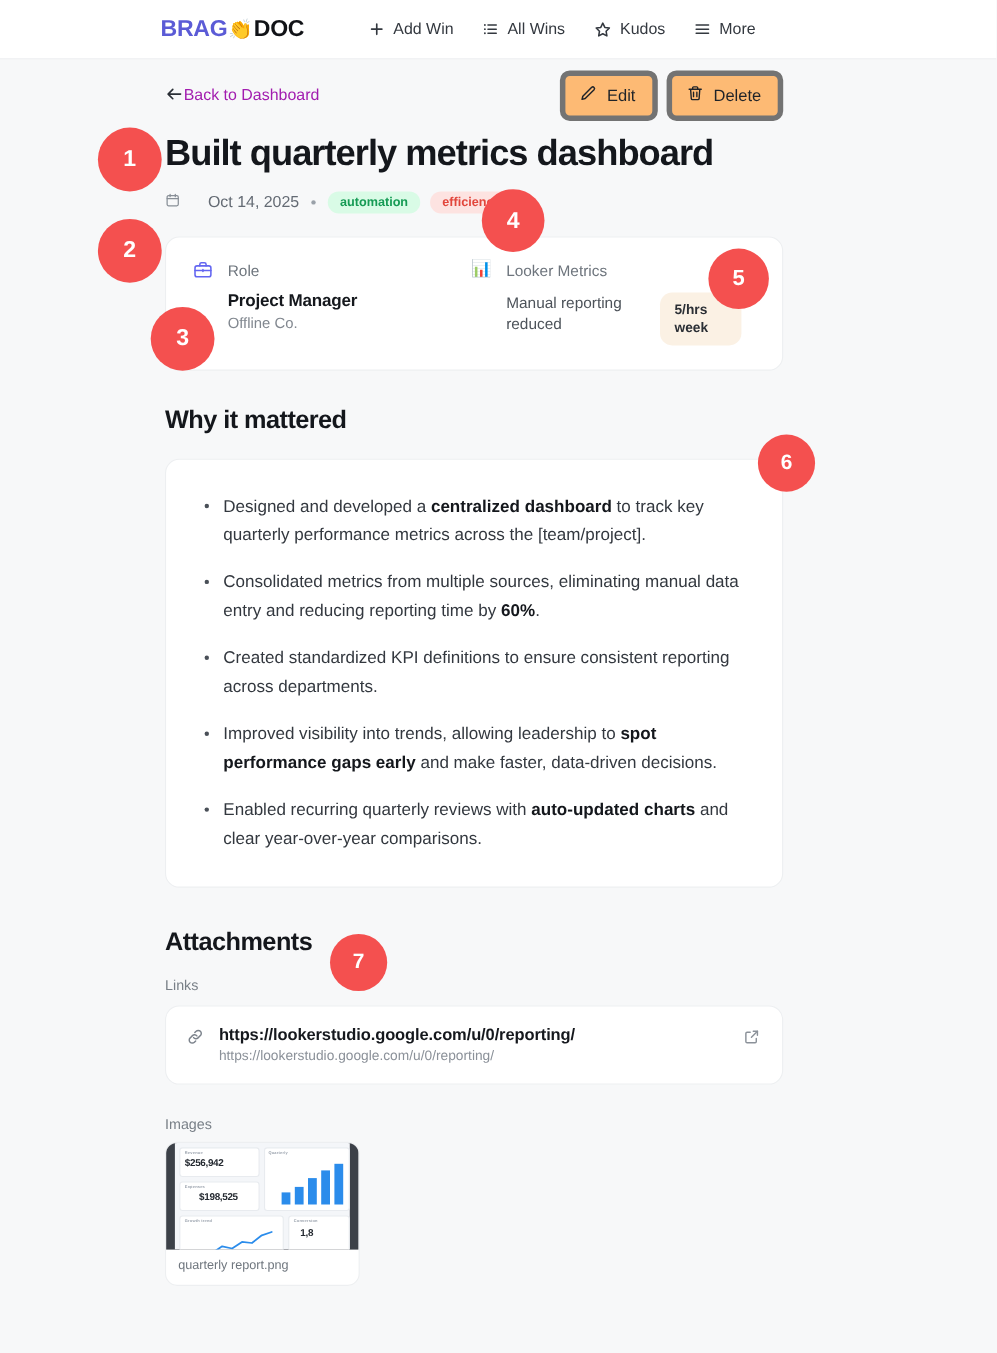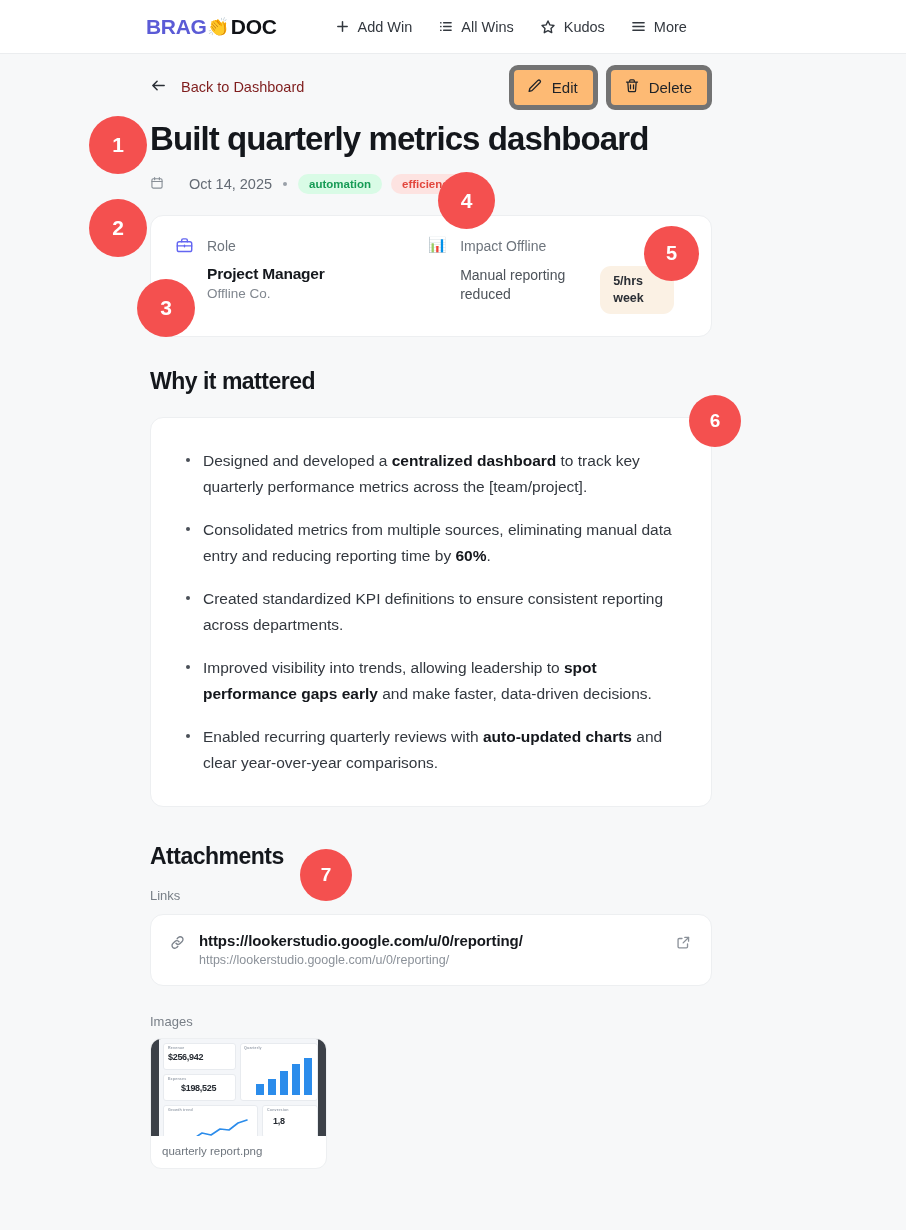--- a/index.html
+++ b/index.html
@@ -24,21 +24,21 @@
   .logo-emoji { font-size: 18px; margin: 0 1px; }
   .logo-doc { color: #111317; }
   .nav-links { display: flex; align-items: center; gap: 26px; margin-left: 58px; }
   .nav-item { display: flex; align-items: center; gap: 8px; font-size: 14.5px; color: #33383f; font-weight: 500; cursor: pointer; }
   .nav-item svg { display: block; }
 
   
   .content { position: absolute; left: 150px; top: 54px; width: 562px; }
 
   .subbar { display: flex; align-items: center; justify-content: space-between; height: 66px; }
-  .back-link { display: flex; align-items: center; gap: 14px; font-size: 14.5px; color: #7f1d1d; font-weight: 500; cursor: pointer; }
+  .back-link { display: flex; align-items: center; font-size: 14.5px; color: #a21caf; font-weight: 500; cursor: pointer; }
   .action-buttons { display: flex; gap: 8px; }
   .btn {
     display: flex; align-items: center; gap: 9px;
     background: #fdba74; border: 5px solid #737373; border-radius: 9px;
     padding: 8px 15px 8px 13px; font-size: 15px; color: #1f2328; font-weight: 500;
     cursor: pointer;
   }
 
   .title { font-size: 33px; font-weight: 700; letter-spacing: -0.9px; line-height: 1.1; color: #14171c; margin-top: 1px; }
 
@@ -219,21 +219,21 @@
         </span>
         <div class="info-body">
           <div class="info-label">Role</div>
           <div class="info-value">Project Manager</div>
           <div class="info-sub">Offline Co.</div>
         </div>
       </div>
       <div class="info-col right">
         <span style="font-size:15px;line-height:1.2;">📊</span>
         <div class="info-body">
-          <div class="info-label">Impact Offline</div>
+          <div class="info-label">Looker Metrics</div>
           <div class="metric-row">
             <div class="metric-text">Manual reporting reduced</div>
             <div class="metric-pill">5/hrs week</div>
           </div>
         </div>
       </div>
     </div>
 
     <h2 class="section-head why-head">Why it mattered</h2>
     <div class="card why-card">

